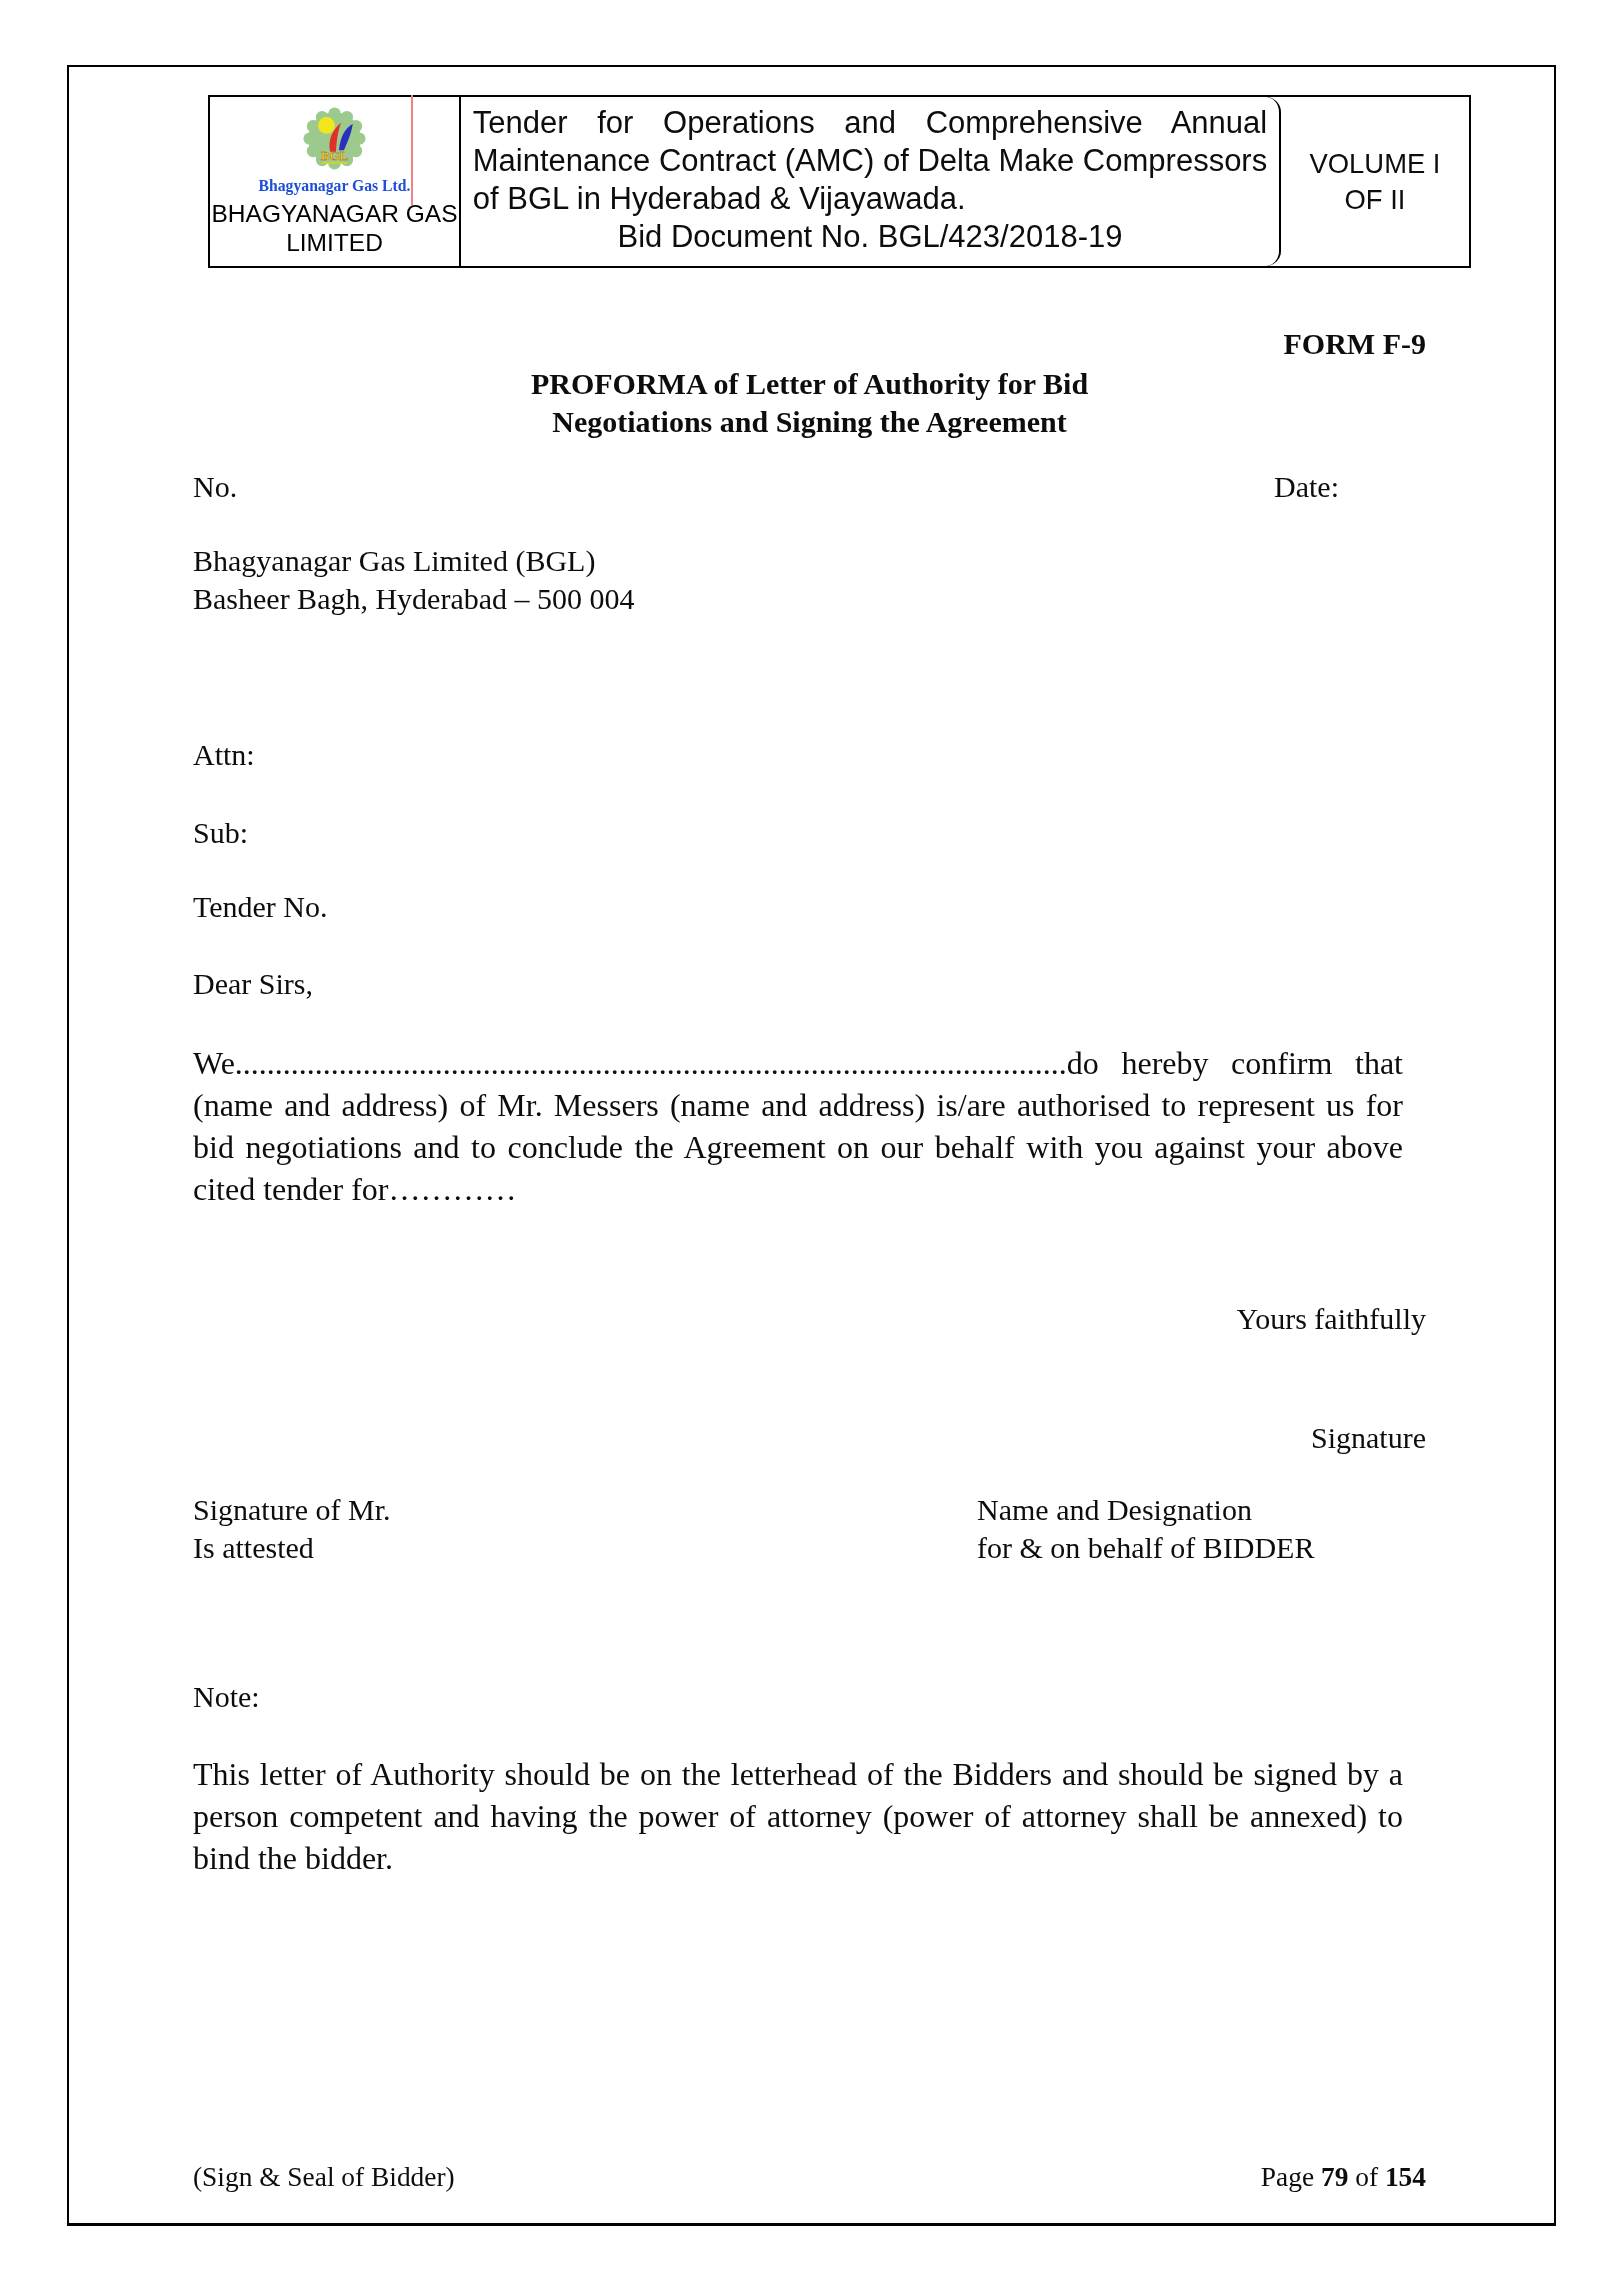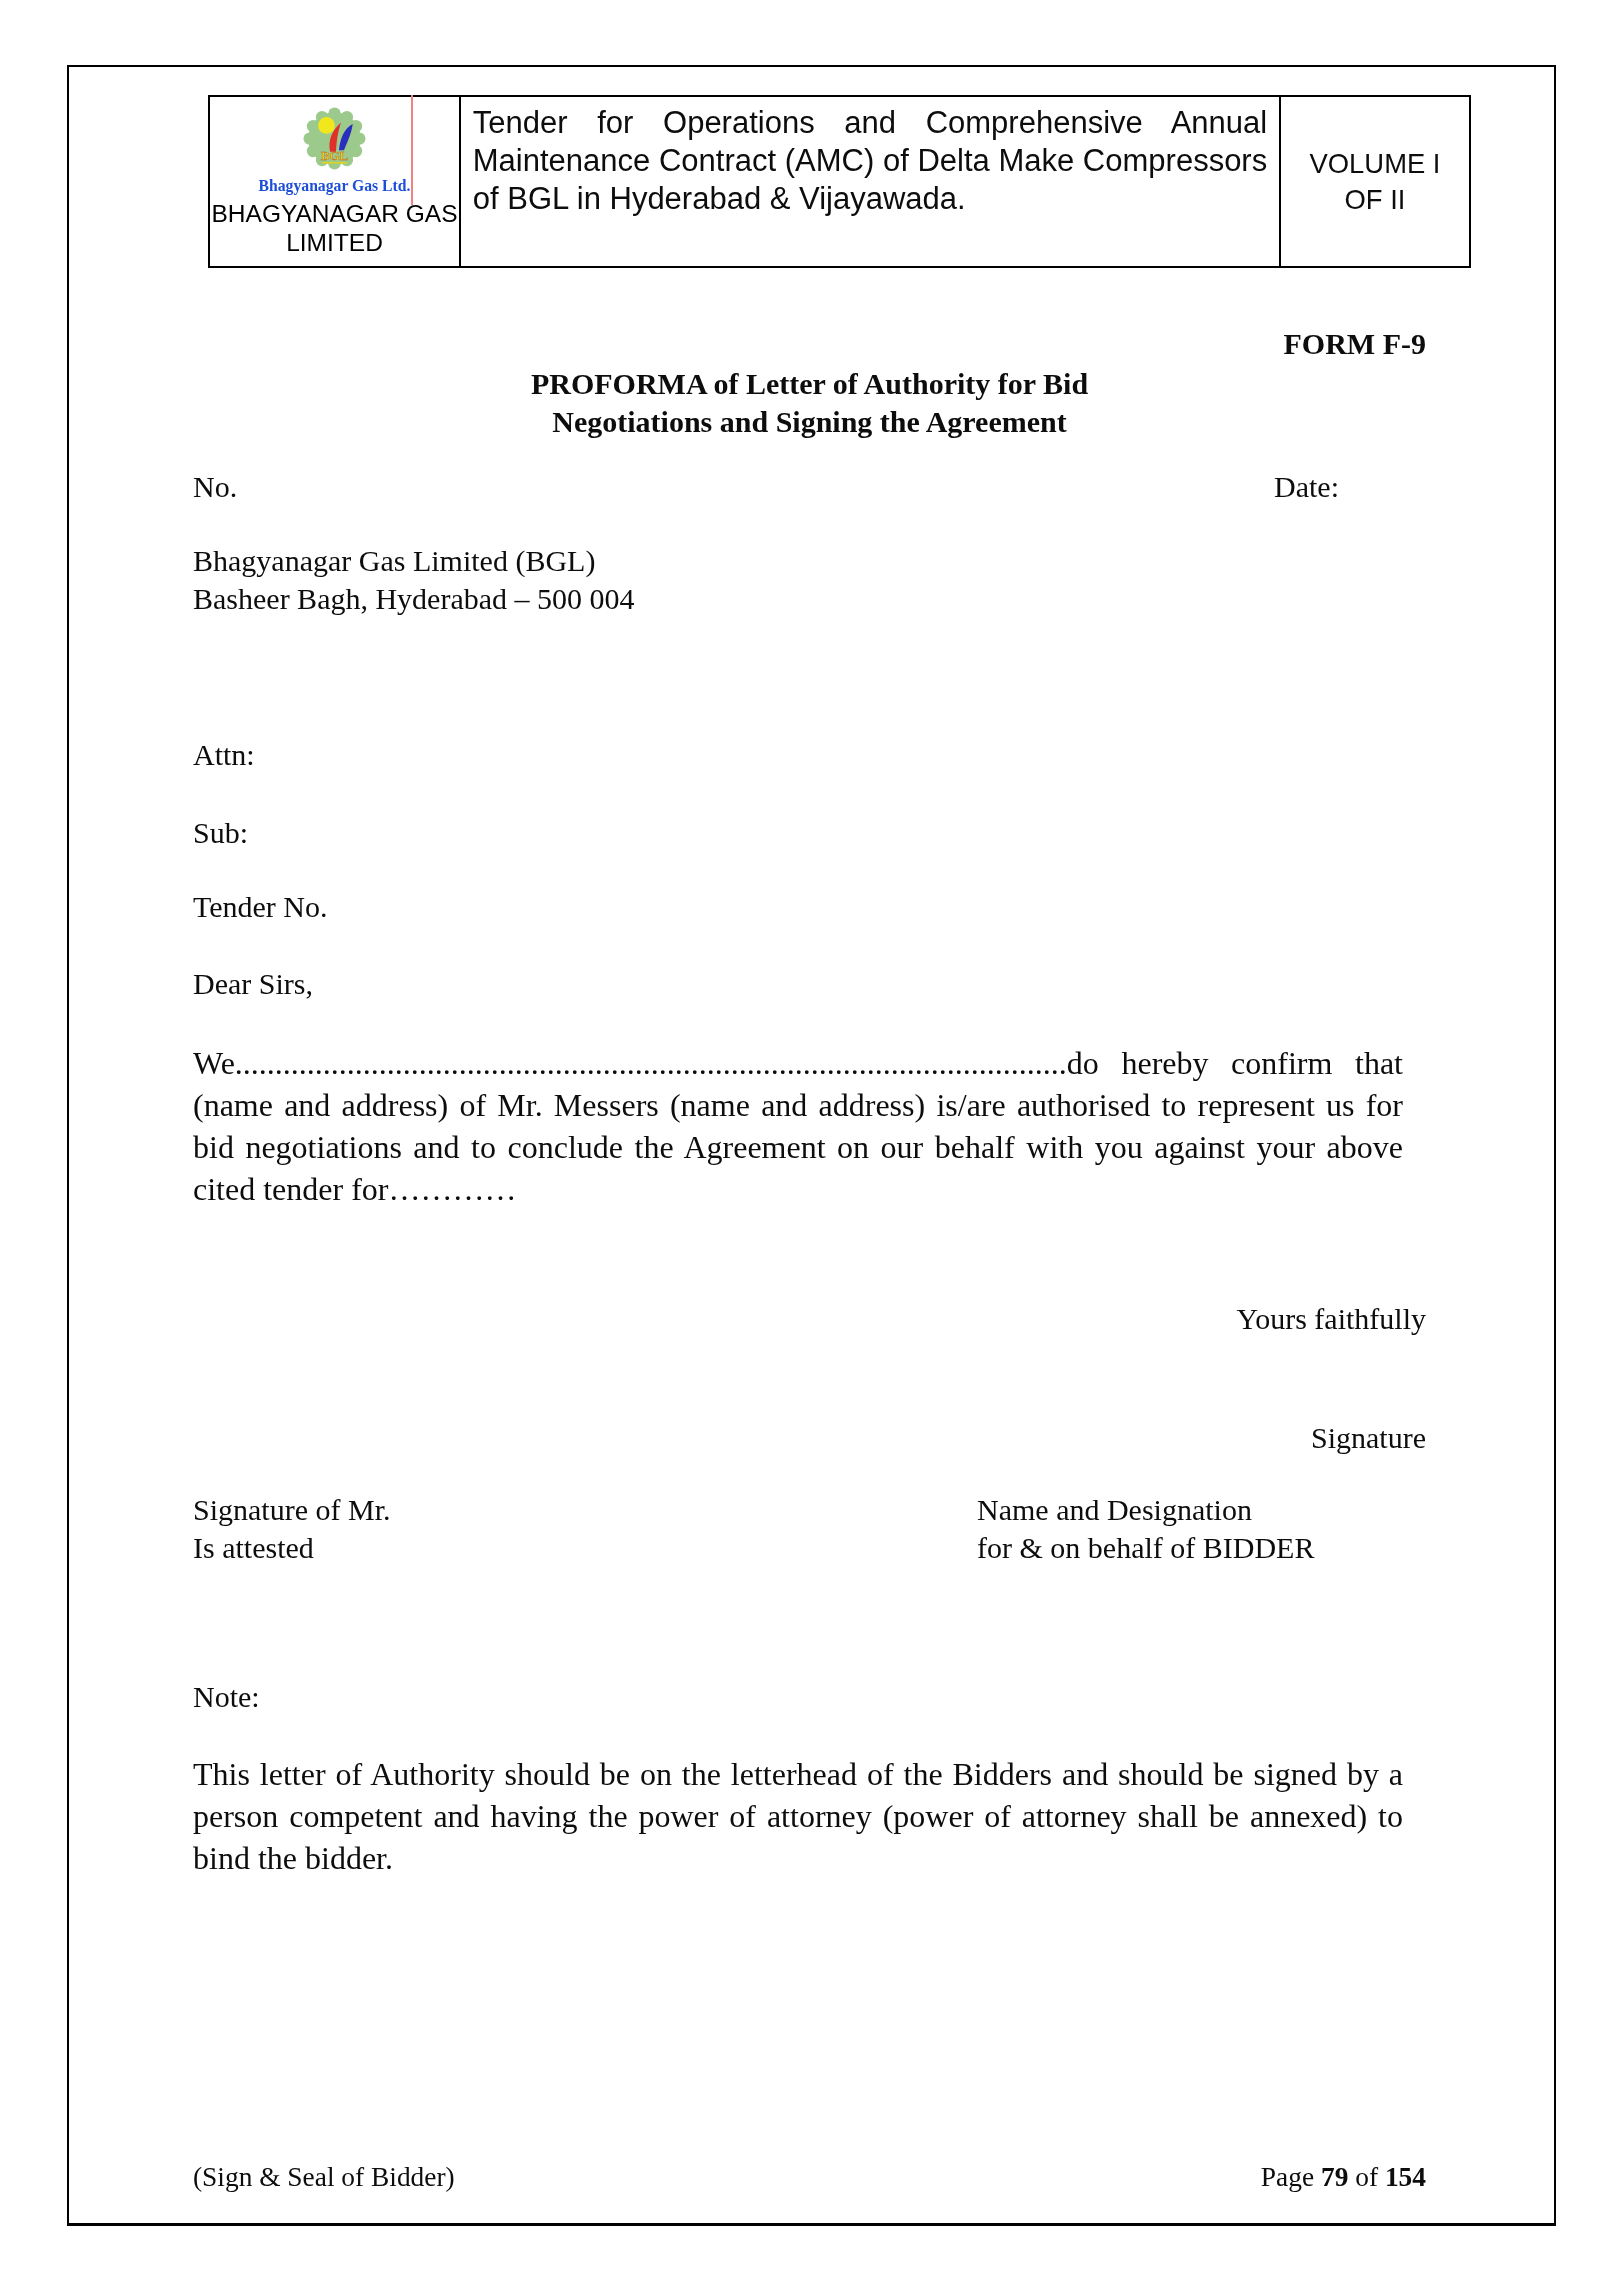--- a/index.html
+++ b/index.html
@@ -32,20 +32,21 @@
   .company-name{
     font-size:24.5px;line-height:29px;color:#000;margin-top:4.9px;
   }
   .red-line{
     position:absolute;right:46px;top:-2px;width:2px;height:110px;
     background:#f08282;
   }
   .cell-title{
     flex:1;border-right:2px solid #000;box-sizing:border-box;
     padding:6.9px 11.8px 0 11.8px;
+    border-radius:15px;
   }
   .cell-title .just{
     margin:0;font-size:31px;line-height:38px;text-align:justify;
   }
   .cell-title .cent{
     margin:0;font-size:31px;line-height:38px;text-align:center;
   }
   .cell-volume{
     width:188px;display:flex;align-items:center;justify-content:center;
     text-align:center;font-size:27.4px;line-height:36px;box-sizing:border-box;
@@ -103,20 +104,21 @@
       <div class="logo-caption">Bhagyanagar Gas Ltd.</div>
       <div class="company-name">
         <div>BHAGYANAGAR GAS</div>
         <div>LIMITED</div>
       </div>
       <div class="red-line"></div>
     </div>
 
     <div class="cell-title">
       <p class="just">Tender for Operations and Comprehensive Annual Maintenance Contract (AMC) of Delta Make Compressors of BGL in Hyderabad &amp; Vijayawada.</p>
+      <p class="cent">Bid Document No. BGL/423/2018-19</p>
     </div>
 
     <div class="cell-volume">
       <div>
         <div>VOLUME I</div>
         <div>OF II</div>
       </div>
     </div>
 
   </div>

